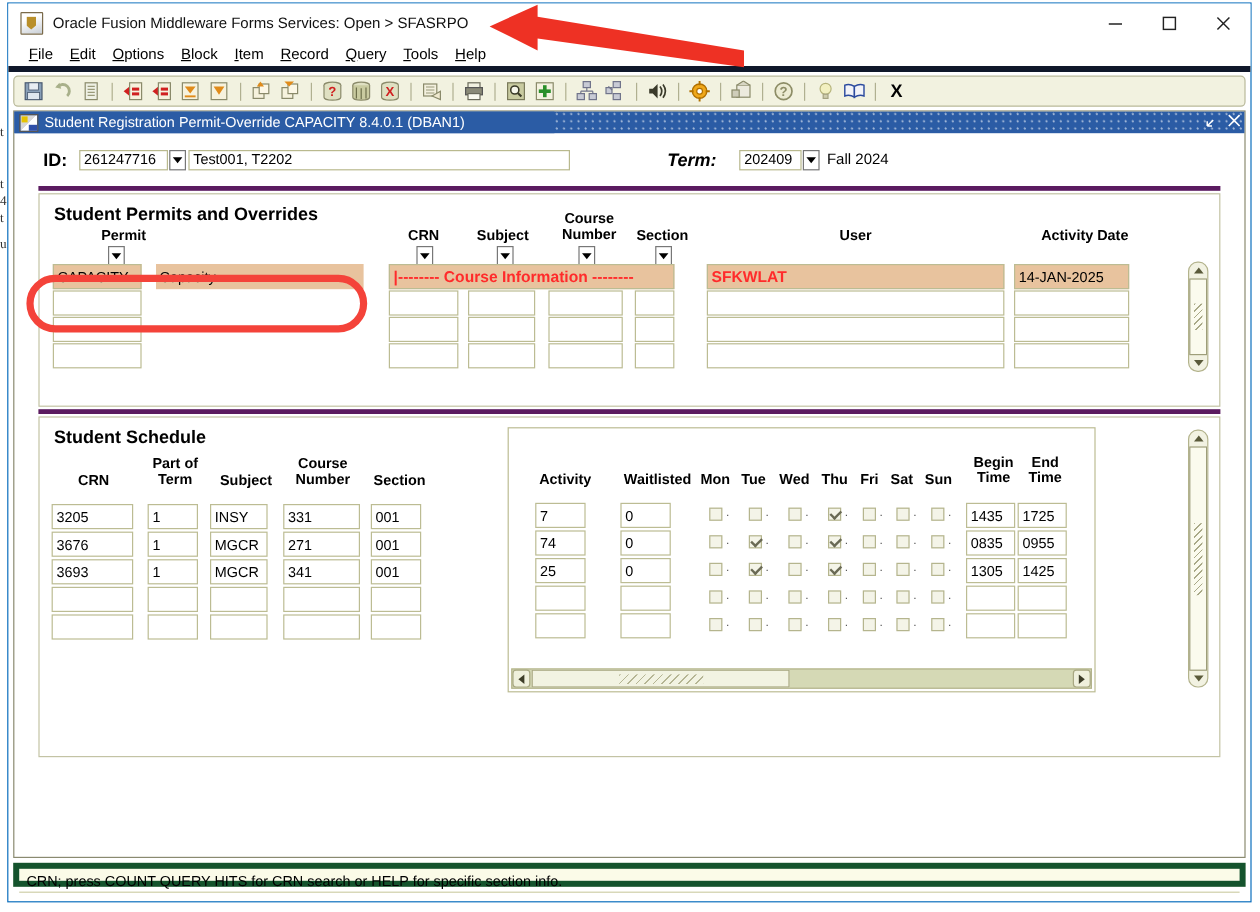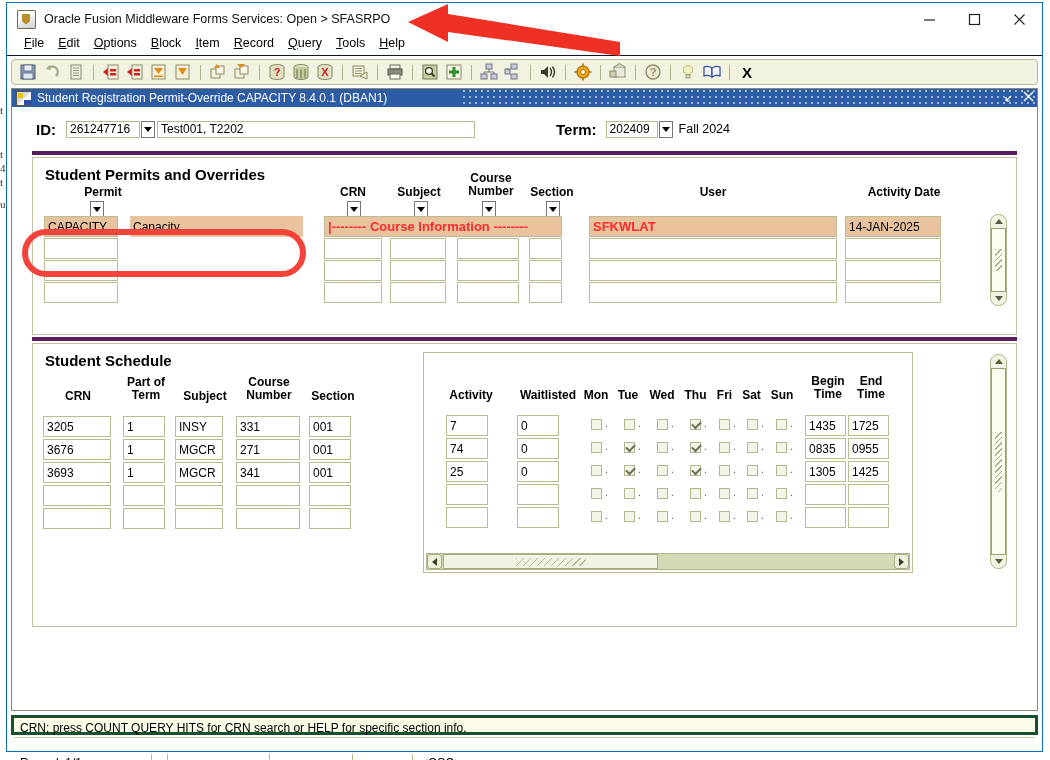--- a/index.html
+++ b/index.html
@@ -58,24 +58,24 @@
   .winbtn {
     width: 45px; height: 32px;
     display: flex; align-items: center; justify-content: center;
     font-size: 14px; color: #222;
   }
   .winbtn svg { display:block; }
 
   
   .menubar {
     height: 20px;
-    display: flex; align-items: flex-start;
+    display: flex; align-items: center;
     padding-left: 10px;
     background: #ffffff;
-    border-bottom: 1px solid #0f172a;
+    border-bottom: 5px solid #0f172a;
   }
   .menu-item {
     font-size: 12.5px; color: #000;
     padding: 1px 7px;
     white-space: nowrap;
   }
   .menu-item u { text-decoration: underline; }
 
   
   .toolbar {
@@ -308,21 +308,21 @@
   .subpanel {
     border: 1px solid #bcbc93;
     background: #ffffff;
     box-sizing: border-box;
     position: relative;
   }
 
   
   .statuswrap {
     margin: 4px 4px 0 4px;
-    border: 3px solid #14532d;
+    border: 5px solid #14532d;
     background: #fbfbe8;
     box-sizing: border-box;
     height: 20px;
   }
   .status-line1 {
     height: 19px;
     font-size: 12px; color: #000;
     display: flex; align-items: center;
     padding-left: 6px;
     border-bottom: 1px solid #cfcfa8;
@@ -659,21 +659,21 @@
       </div>
 
       <div class="idrow">
         <span class="lbl-bold" style="margin-right:10px;">ID:</span>
         <div class="fld" style="width:74px;">261247716</div>
         <div class="drop">
             <i></i>
           </div>
         <div class="fld" style="width:318px;margin-left:2px;">Test001, T2202</div>
 
-        <span class="lbl-bold" style="margin-left:81px;margin-right:9px;">Term:</span>
+        <span class="lbl-bold" style="margin-left:81px;margin-right:19px;font-style:italic;">Term:</span>
         <div class="fld" style="width:52px;">202409</div>
         <div class="drop">
             <i></i>
           </div>
         <span style="margin-left:6px;font-size:12.5px;">Fall 2024</span>
       </div>
 
       <div class="purple"></div>
 
       <div class="panel" style="height:178px;">

